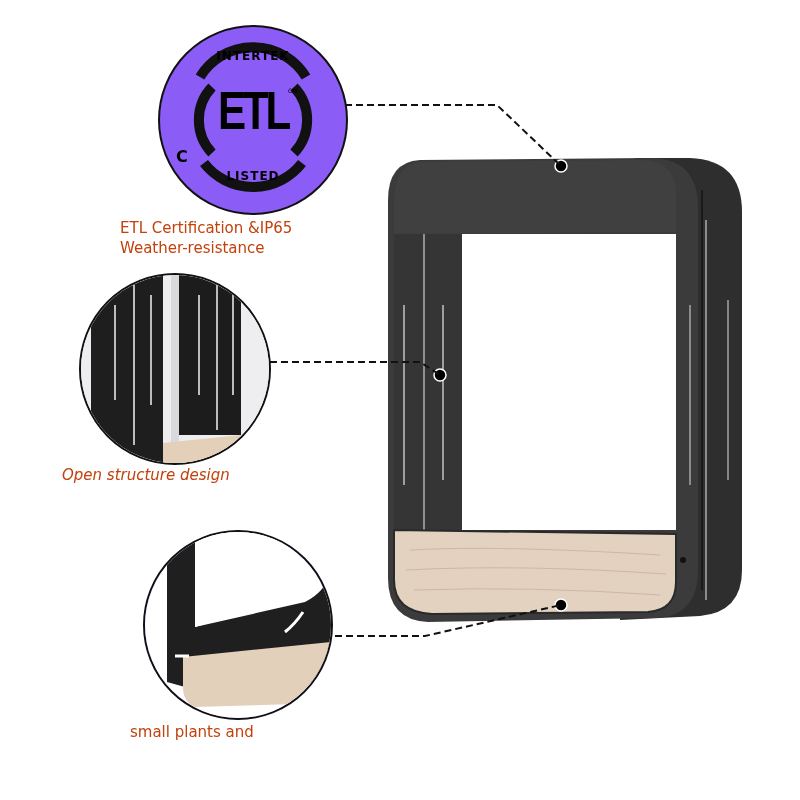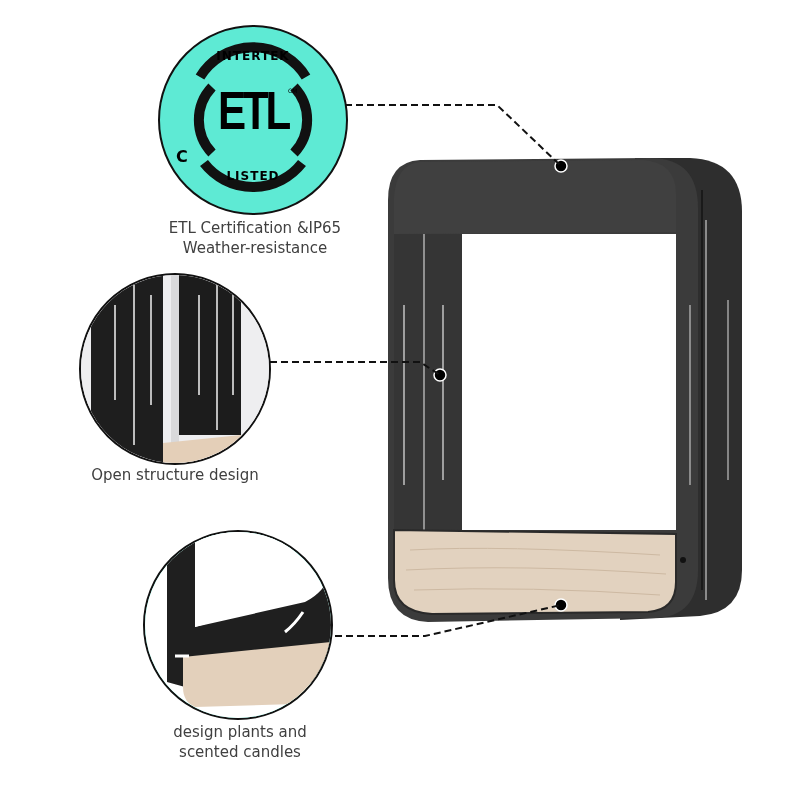--- a/index.html
+++ b/index.html
@@ -1,19 +1,19 @@
 <!DOCTYPE html>
 <html><head>
 <meta charset="utf-8">
 <style>
   html, body { margin: 0; padding: 0; background: #ffffff; }
   body { width: 800px; height: 800px; position: relative; overflow: hidden; font-family: "DejaVu Sans", sans-serif; }
   .abs { position: absolute; }
-  .circle { position: absolute; border-radius: 50%; border: 2px solid #111; background: #5eead4; overflow: hidden; box-sizing: border-box; }
-  .caption { position: absolute; text-align: center; color: #404040; font-size: 15px; line-height: 20px; }
+  .circle { position: absolute; border-radius: 50%; border: 2px solid #111; background: #8b5cf6; overflow: hidden; box-sizing: border-box; }
+  .caption { position: absolute; color: #c2410c; font-size: 15px; line-height: 20px; }
   svg { display: block; }
 </style>
 </head>
 <body>
 
 <div class="abs" style="left:380px;top:150px;width:370px;height:480px;">
   <svg width="370" height="480" viewBox="0 0 370 480">
 
     <path d="M255 8 L310 8 Q362 10 362 62 L362 420 Q362 462 320 466 L240 470 Z" fill="#2e2e2e"></path>
     <line x1="322" y1="40" x2="322" y2="440" stroke="#1a1a1a" stroke-width="2"></line>
@@ -82,28 +82,27 @@
     <rect x="98" y="0" width="62" height="160" fill="#1c1c1c"></rect>
     <line x1="34" y1="30" x2="34" y2="125" stroke="#f2f2f2" stroke-width="1.5"></line>
     <line x1="53" y1="10" x2="53" y2="170" stroke="#f2f2f2" stroke-width="1.5"></line>
     <line x1="70" y1="20" x2="70" y2="130" stroke="#f2f2f2" stroke-width="1.5"></line>
     <line x1="118" y1="20" x2="118" y2="120" stroke="#f2f2f2" stroke-width="1.5"></line>
     <line x1="136" y1="10" x2="136" y2="155" stroke="#f2f2f2" stroke-width="1.5"></line>
     <line x1="152" y1="20" x2="152" y2="120" stroke="#f2f2f2" stroke-width="1.5"></line>
     <path d="M82 168 L160 160 L160 188 L82 188 Z" fill="#e4cfb8"></path>
   </svg>
 </div>
-<div class="caption" style="left:70px;top:465px;width:210px;">Open structure design</div>
+<div class="caption" style="left:62px;top:465px;width:210px;font-style:italic;">Open structure design</div>
 
 <div class="circle" style="left:143px;top:530px;width:190px;height:190px;">
   <svg width="186" height="186" viewBox="0 0 186 186">
     <rect x="0" y="0" width="186" height="186" fill="#ffffff"></rect>
     <path d="M22 0 L50 0 L50 95 L160 70 Q180 60 186 40 L186 150 L40 155 L22 150 Z" fill="#1f1f1f"></path>
     <path d="M50 0 L140 0 Q150 0 150 30 L150 55 Q148 68 130 72 L50 95 Z" fill="#ffffff"></path>
     <path d="M38 125 L186 110 L186 150 Q180 170 150 172 L50 175 Q38 170 38 155 Z" fill="#e3d0bb"></path>
     <path d="M140 100 Q150 92 158 80" stroke="#fff" stroke-width="3" fill="none"></path>
     <path d="M30 124 L44 124" stroke="#fff" stroke-width="3"></path>
   </svg>
 </div>
 <div class="caption" style="left:130px;top:722px;width:220px;">
-  <div>design plants and</div>
-  <div>scented candles</div>
+  <div>small plants and</div>
 </div>
 
 </body></html>

